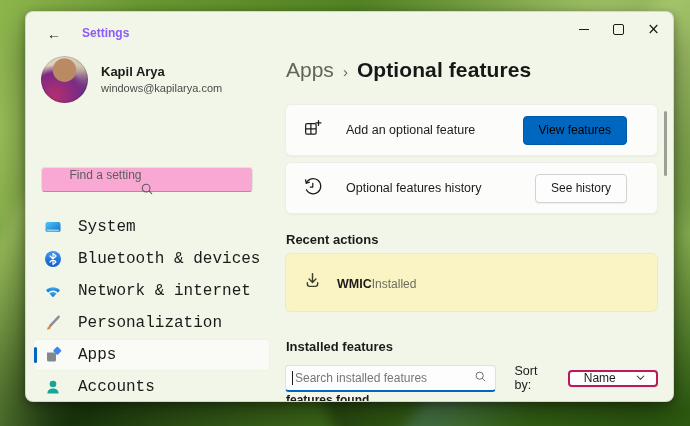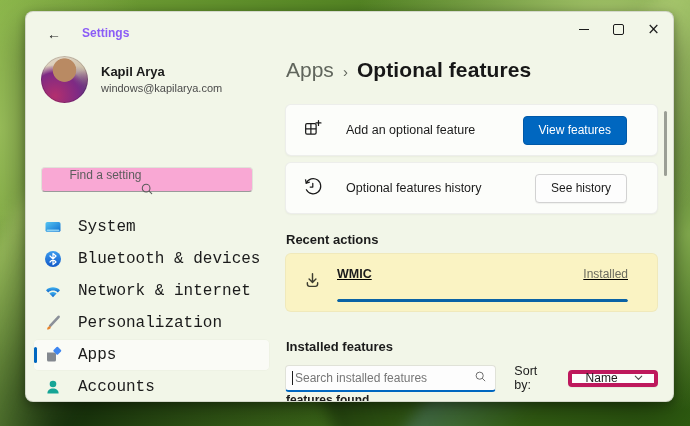--- a/index.html
+++ b/index.html
@@ -75,50 +75,50 @@
   .bc-current{font-size:21px;font-weight:bold;color:#171717;letter-spacing:.1px;}
 
   .card{position:absolute;left:0;width:373px;height:52px;background:#fcfdfa;
     border:1px solid rgba(0,0,0,.06);border-radius:6px;box-sizing:border-box;
     display:flex;align-items:center;padding:0 14px 0 17px;gap:24px;
     box-shadow:0 1px 2px rgba(0,0,0,.04);}
   .card1{top:50px;} .card2{top:108px;}
   .card-label{font-size:12.5px;color:#1b1b1b;flex:1;}
   .btn{height:29px;border-radius:4px;font-size:12px;display:flex;align-items:center;
     justify-content:center;padding:0 15px;box-sizing:border-box;margin-right:16px;}
-  .btn-primary{background:#0067c0;color:#ffffff;border:1px solid #0059a8;}
+  .btn-primary{background:#0067c0;color:#000000;border:1px solid #0059a8;}
   .btn-secondary{background:#fdfdfd;color:#1b1b1b;border:1px solid #d2d2d2;
     box-shadow:0 1px 1px rgba(0,0,0,.05);}
 
   .section-h{position:absolute;left:1px;font-size:13px;font-weight:bold;color:#1b1b1b;}
   .recent-h{top:178px;}
   .installed-h{top:285px;}
 
   .yellow-card{position:absolute;top:199px;left:0;width:373px;height:59px;
     background:#faf3c3;border-radius:6px;box-sizing:border-box;
     display:flex;align-items:center;padding:0 29px 0 17px;gap:15px;
     border:1px solid rgba(0,0,0,.04);}
-  .yc-body{flex:1;display:flex;flex-direction:column;gap:18px;padding-top:3px;text-decoration:underline;}
+  .yc-body{flex:1;display:flex;flex-direction:row;gap:18px;padding-top:3px;}
   .yc-row{display:flex;align-items:center;justify-content:space-between;}
   .yc-name{font-size:12.5px;font-weight:bold;color:#1b1b1b;}
   .yc-status{font-size:12px;color:#6c6c5e;}
   .progress-track{height:3px;border-radius:2px;background:rgba(0,0,0,.06);overflow:hidden;}
   .progress-fill{height:100%;border-radius:2px;background:#0b63a5;}
 
   .search-row{position:absolute;top:310px;left:0;width:373px;display:flex;align-items:center;}
   .feat-search{width:220px;height:27px;background:#fdfdfd;border:1px solid #e0e2d8;
     border-bottom:2px solid #0067c0;border-radius:4px;display:flex;align-items:center;
     padding:0 8px 0 6px;box-sizing:border-box;}
   .caret{width:1px;height:14px;background:#1b1b1b;margin-right:2px;}
   .feat-search input{border:none;outline:none;background:transparent;flex:1;
     font-family:"Liberation Sans",sans-serif;font-size:12px;color:#1b1b1b;padding:0;}
   .feat-search input::placeholder{color:#767676;}
   .sort-label{font-size:12.5px;color:#1b1b1b;margin-left:18px;}
   .dropdown{margin-left:12px;width:93px;height:17px;background:#fdfdfd;
-    border:4px solid #be185d;border-radius:4px;display:flex;align-items:center;
+    border:2px solid #be185d;border-radius:4px;display:flex;align-items:center;
     padding:0 10px 0 14px;box-sizing:border-box;justify-content:space-between;
     box-shadow:0 1px 1px rgba(0,0,0,.05);}
   .dd-value{font-size:12px;color:#1b1b1b;}
 
   .footer-clip{position:absolute;top:339px;left:1px;font-size:12px;font-weight:bold;color:#1b1b1b;}
 
   .scrollbar{position:absolute;right:6px;top:99px;width:3px;height:65px;
     border-radius:2px;background:#9b9f95;}
 </style>
 </head>

